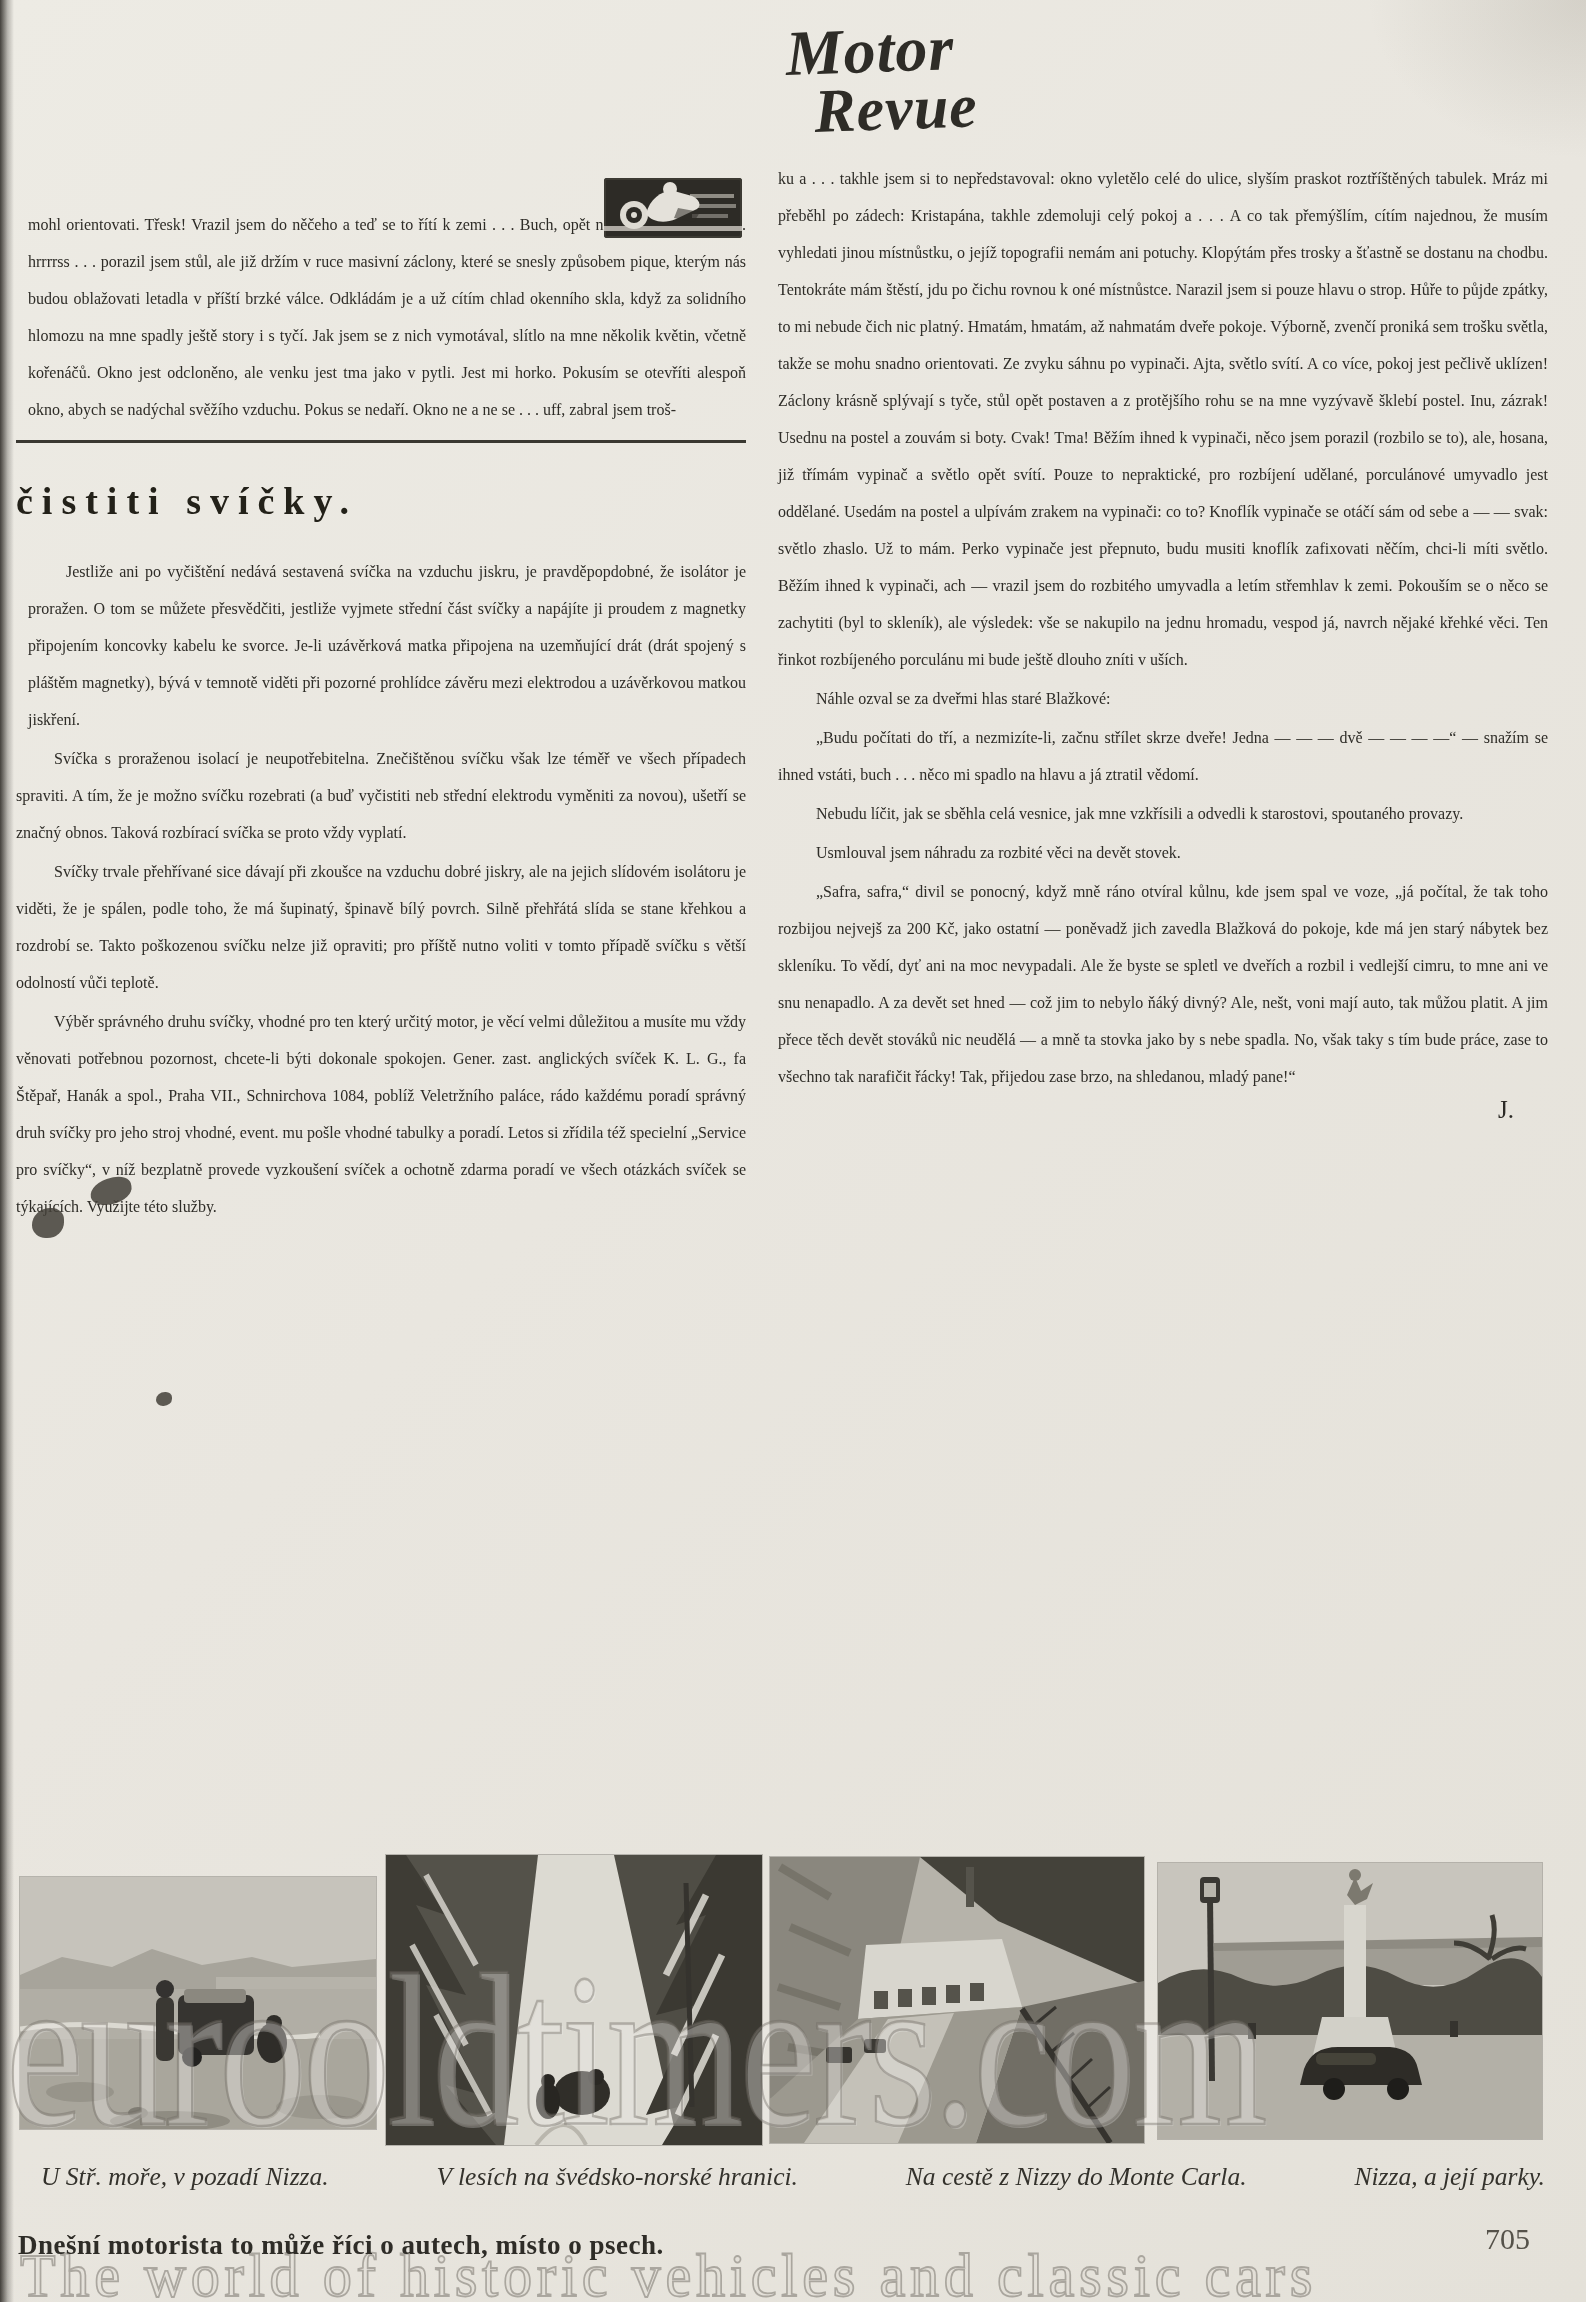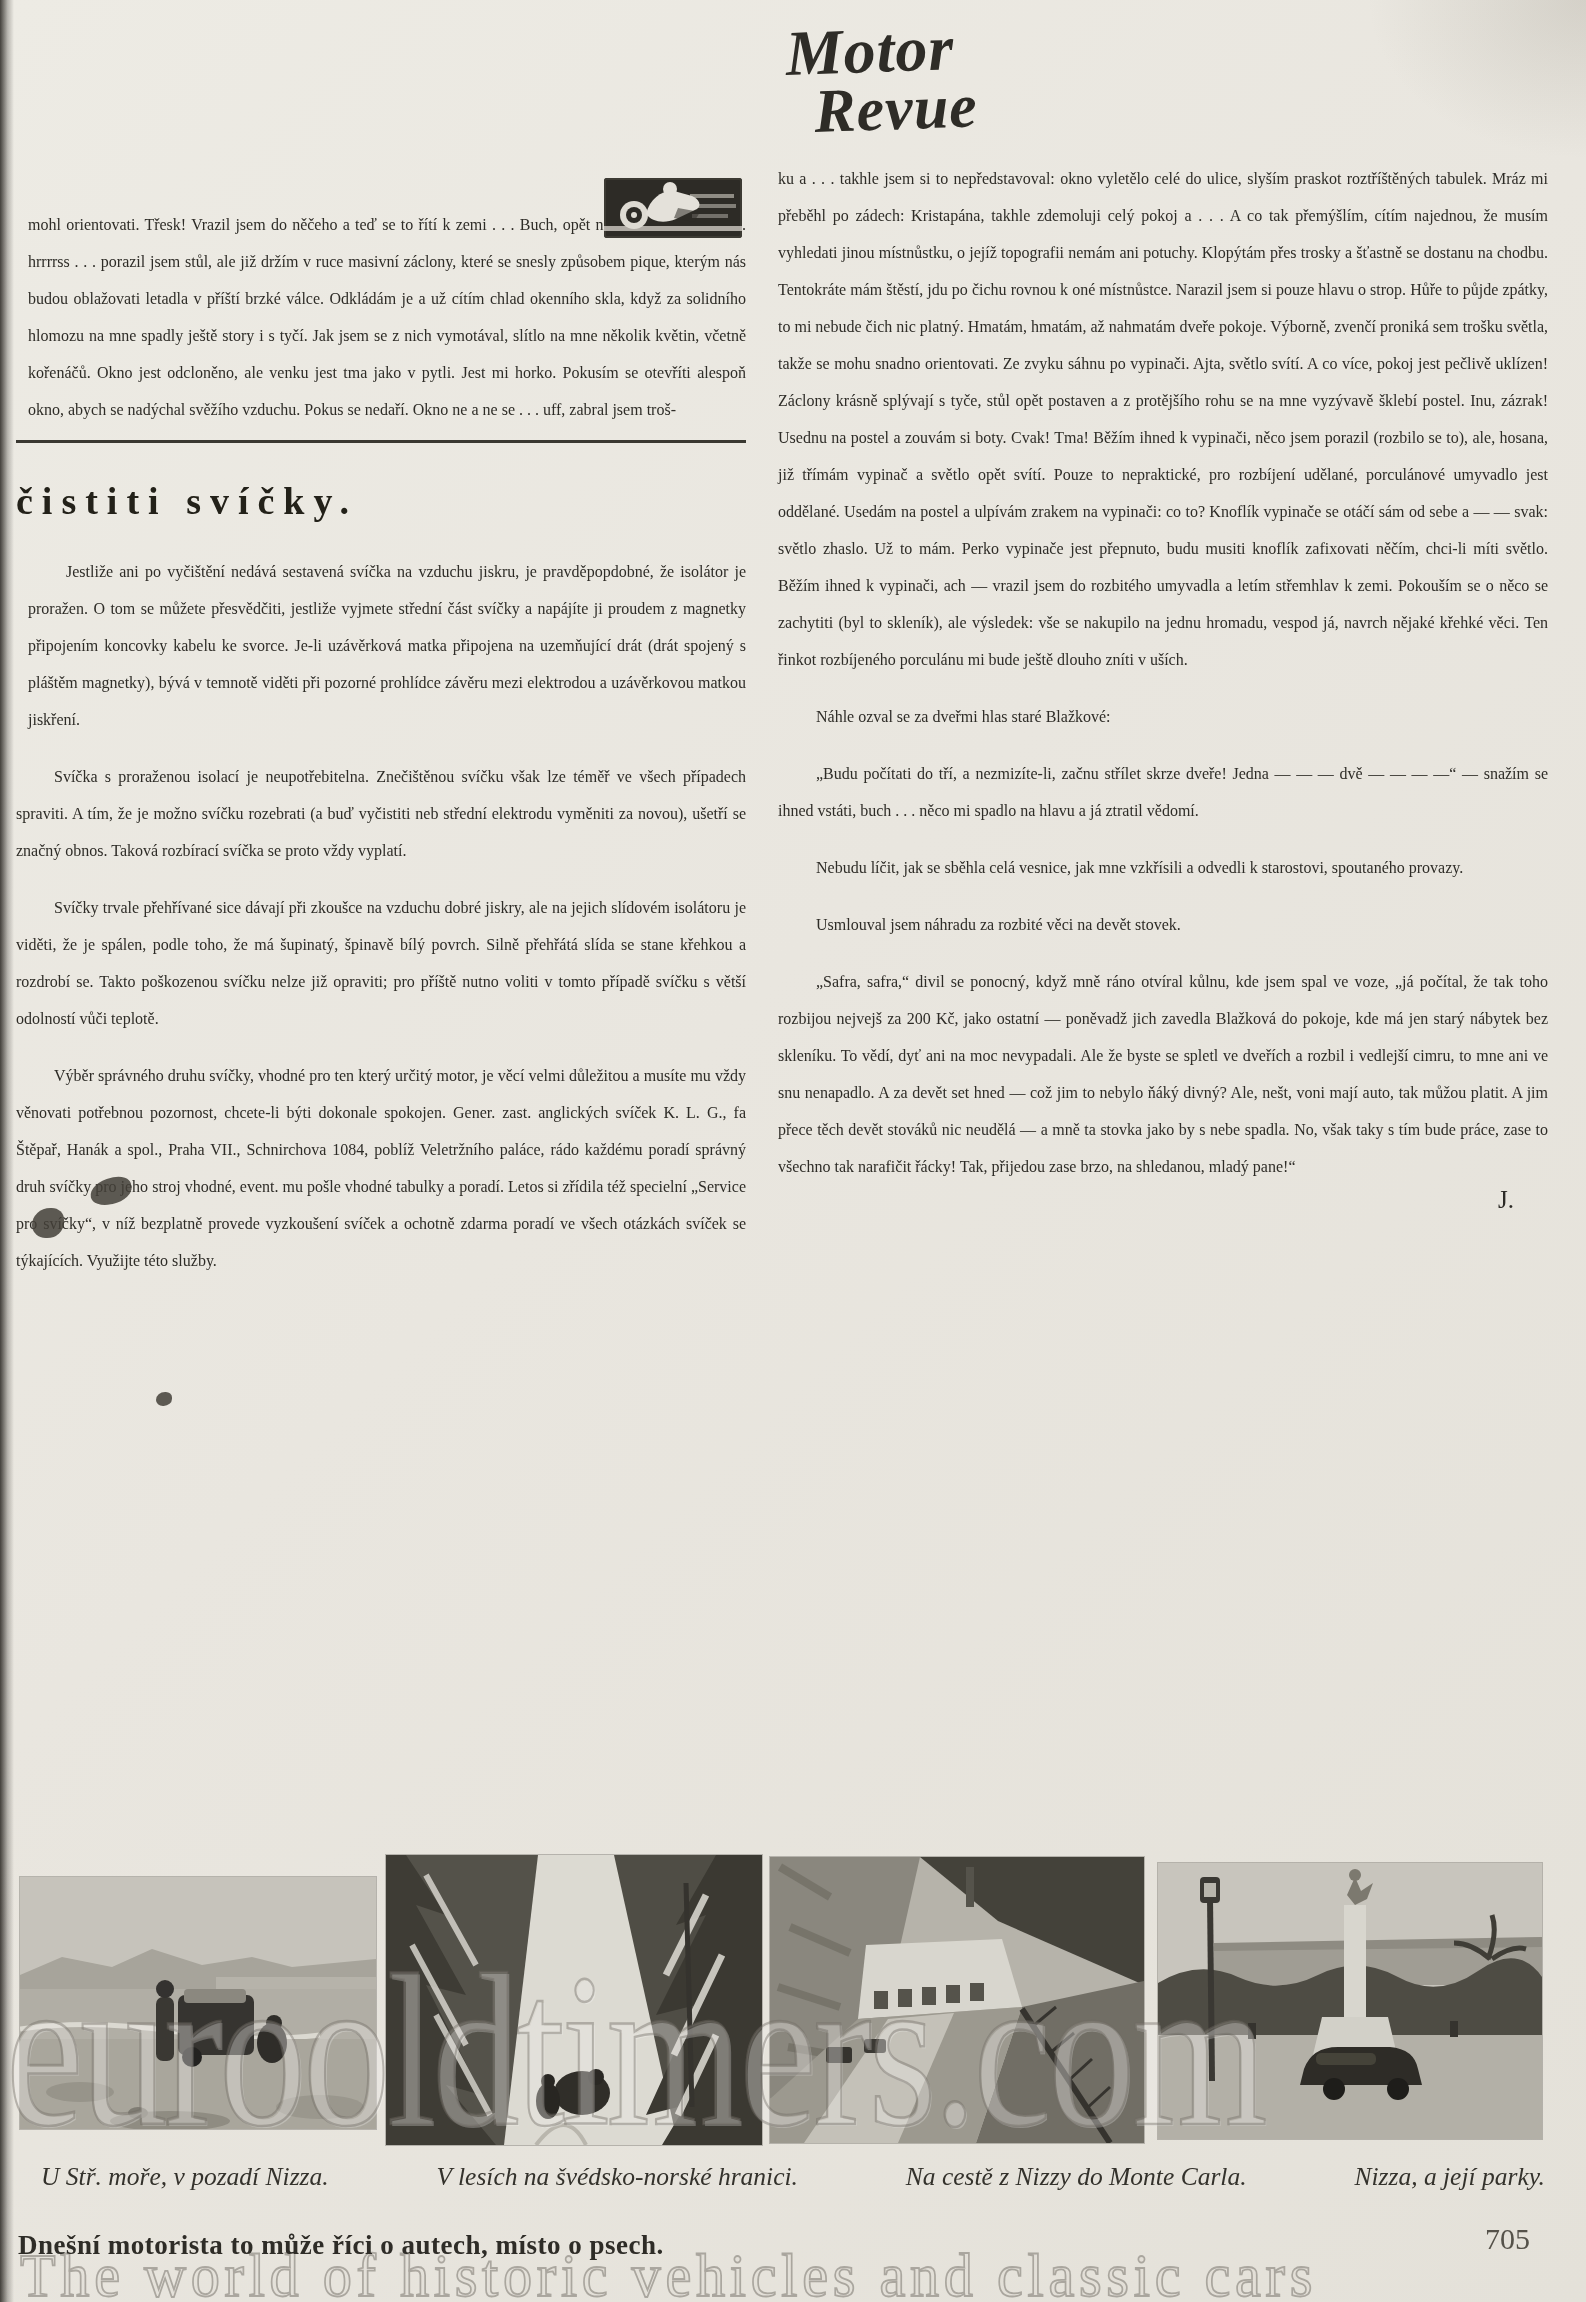--- a/index.html
+++ b/index.html
@@ -23,21 +23,21 @@
   .masthead .l2{font-size:62px; letter-spacing:1px; transform:rotate(-2deg) translateX(26px); display:block;}
   
   .left-col{position:absolute; left:16px; top:176px; width:730px; z-index:2;}
   .right-col{position:absolute; left:778px; top:160px; width:770px; z-index:2;}
   h1.article-title{margin:0; font-size:47px; font-weight:bold; letter-spacing:1px; color:#232119;}
   h2.article-subtitle{margin:36px 0 0 0; font-size:38px; font-weight:bold; letter-spacing:9px; color:#232119;}
   .para{margin:0; text-align:justify; font-size:16px; line-height:37px; color:#2e2c27;
     text-rendering:optimizeLegibility;}
   .para.first{margin-top:30px;margin-left:12px;}
   .para.ind{text-indent:38px;}
-  .para.sp{margin-top:20px;}
+  .para.sp{margin-top:2px;}
   .col-rule{border:none; border-top:3px solid #3a3831; margin:12px 0 0 0; width:100%;}
   .signature{margin:0; text-align:right; font-size:25px; line-height:30px; padding-right:34px;}
   
   .moto-badge{position:absolute; left:588px; top:2px; width:138px; height:60px;
     background:#2d2b26; border-radius:3px; box-shadow:0 0 0 2px #3c3a33 inset;}
   .moto-badge svg{display:block; width:100%; height:100%;}
   
   .blot{position:absolute; background:#433f38; border-radius:60% 40% 55% 45%; opacity:.85; z-index:3;}
   
   .photo-title{position:absolute; left:0; top:1788px; width:100%; text-align:center;

